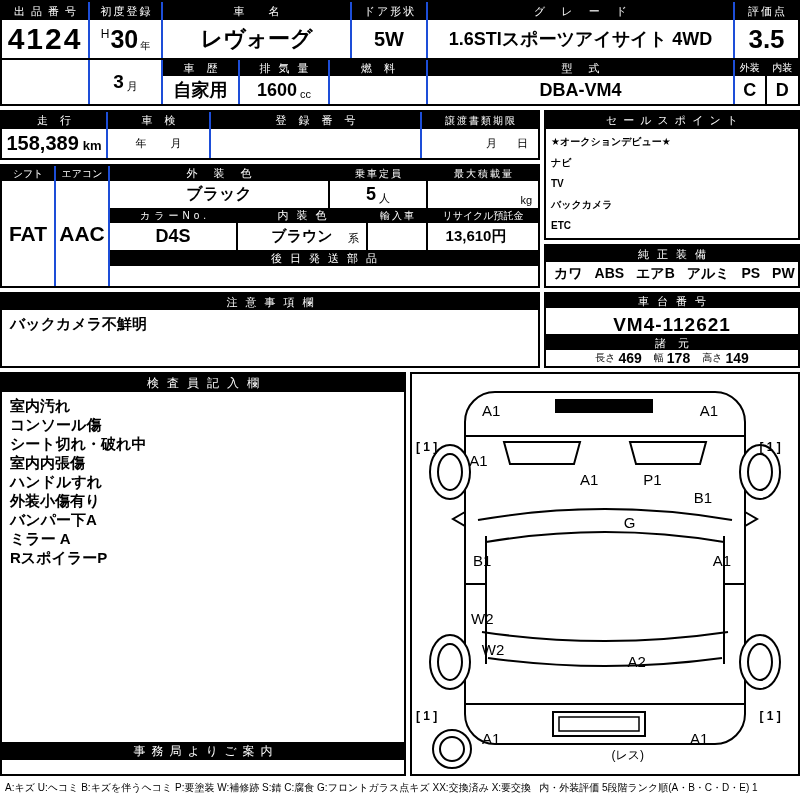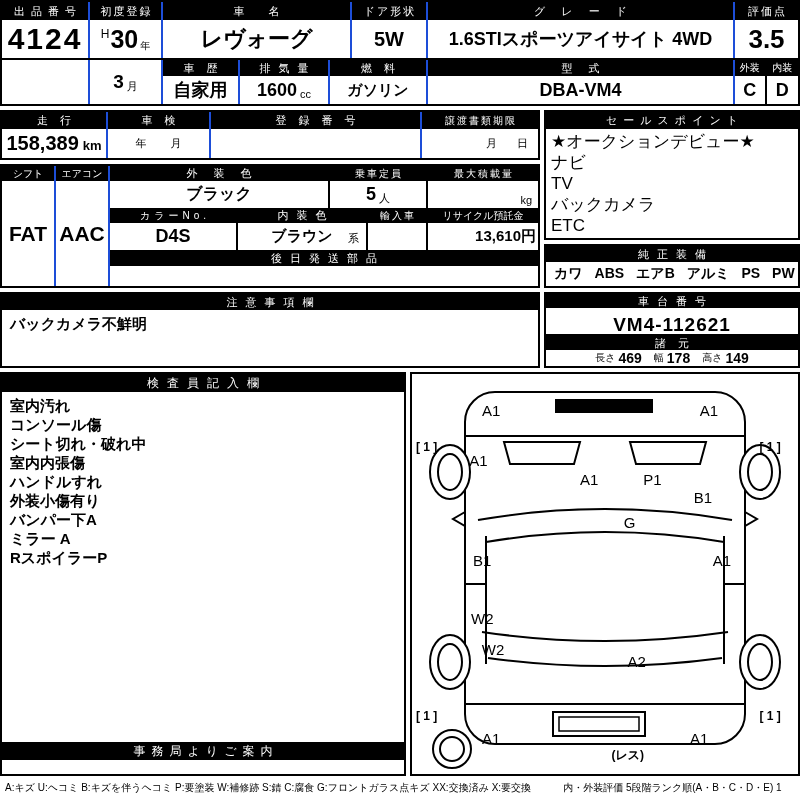--- a/index.html
+++ b/index.html
@@ -28,40 +28,40 @@
   .era-h{font-size:12px;position:relative;top:-5px;margin-right:1px}
   .era-y{font-size:25px;font-weight:bold}
   .era-u{font-size:10px;position:relative;top:7px;margin-left:2px}
   .units{font-size:11px;gap:24px}
   .units-r{font-size:11px;gap:20px;justify-content:flex-end;padding-right:10px}
   .hcell{background:#000;color:#fff;font-size:10px;display:flex;align-items:center;justify-content:center;
          border-right:2px solid #000;white-space:nowrap;overflow:hidden}
   .vcell{display:flex;align-items:center;justify-content:center;border-right:2px solid #000;
          overflow:hidden;white-space:nowrap;position:relative}
   .hcell.last,.vcell.last{border-right:none}
-  .vr{justify-content:flex-end;padding-right:2px}
+  .vr{justify-content:center;padding-right:14px}
   .vbr{justify-content:flex-end;align-items:flex-end;padding:0 6px 2px 0;font-size:11px}
   .suffix{position:absolute;right:7px;bottom:4px;font-size:11px;font-weight:normal}
   .list{flex:1;padding:2px 5px;overflow:hidden}
-  .sales-item{font-size:17px;font-weight:normal;line-height:21px;white-space:nowrap}
+  .sales-item{font-size:10px;font-weight:bold;line-height:21px;white-space:nowrap}
   .insp-list{flex:1;padding:4px 8px;overflow:hidden}
   .insp-item{font-size:15px;font-weight:bold;line-height:19px;white-space:nowrap}
   .genuine-val{flex:1;display:flex;align-items:center;padding-left:8px;font-size:14px;font-weight:bold;
                word-spacing:8px;overflow:hidden;white-space:nowrap}
   .caution-text{flex:1;padding:5px 8px;font-size:15px;font-weight:bold;overflow:hidden}
   .spec-row{flex:1;display:flex;align-items:center;justify-content:center;gap:12px;overflow:hidden}
   .spec-pair{display:flex;align-items:center}
   .spec-l{font-size:10px;margin-right:3px}
   .spec-n{font-size:14px;font-weight:bold}
   .fill{position:absolute;left:0;top:0;width:100%;height:100%}
   .mark{position:absolute;transform:translate(-50%,-50%);font-size:15px;font-weight:normal;white-space:nowrap}
   .mark.bracket{font-size:12px;font-weight:600}
-  .mark.less{font-size:12px;font-weight:700}
+  .mark.less{font-size:12px;font-weight:400}
   .legend{position:absolute;left:0;top:778px;width:800px;height:20px;display:flex;align-items:center;
-          gap:32px;padding-left:5px;font-size:10px;white-space:nowrap;overflow:hidden}
+          gap:8px;padding-left:5px;font-size:10px;white-space:nowrap;overflow:hidden}
   .office-blank{height:14px;flex:0 0 auto}
 </style>
 </head>
 <body>
 
 <div class="sheet">
 
   <div class="box" style="left:0;top:0;width:800px;height:106px">
     <div class="row" style="height:56px">
       <div class="cell" style="width:88px">
@@ -107,21 +107,20 @@
       </div>
       <div class="cell" style="width:90px">
         <div class="hdr h16 ls8">排気量</div>
         <div class="val">
           <span class="fs18 b">1600</span>
           <span class="unit">cc</span>
         </div>
       </div>
       <div class="cell" style="width:98px">
         <div class="hdr h16 ls12">燃料</div>
-        <div class="val fs15 b">ガソリン</div>
       </div>
       <div class="cell" style="width:307px">
         <div class="hdr h16 ls16">型式</div>
         <div class="val fs18 b">DBA-VM4</div>
       </div>
       <div class="cell last" style="width:63px;flex-direction:row">
         <div style="width:50%;border-right:2px solid #000;display:flex;flex-direction:column">
           <div class="hdr h16 fs10">外装</div>
           <div class="val fs18 b">C</div>
         </div>

